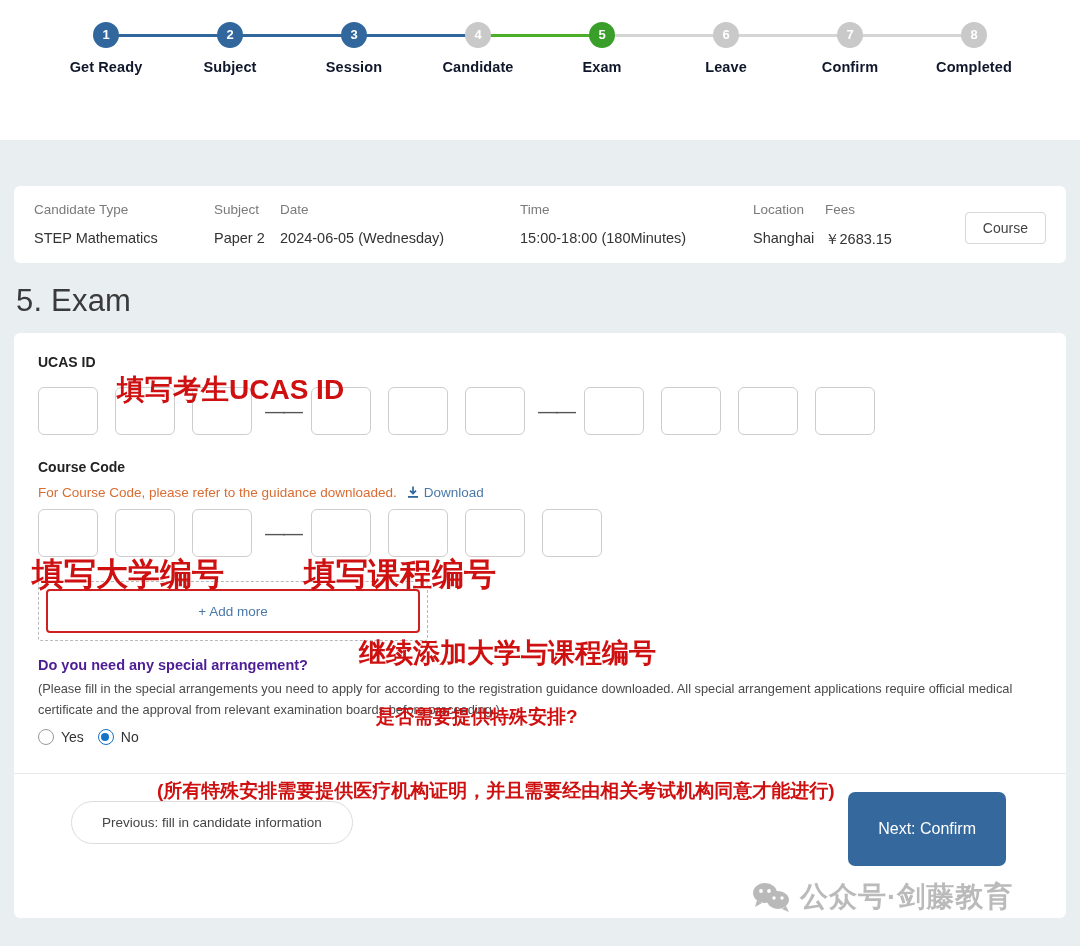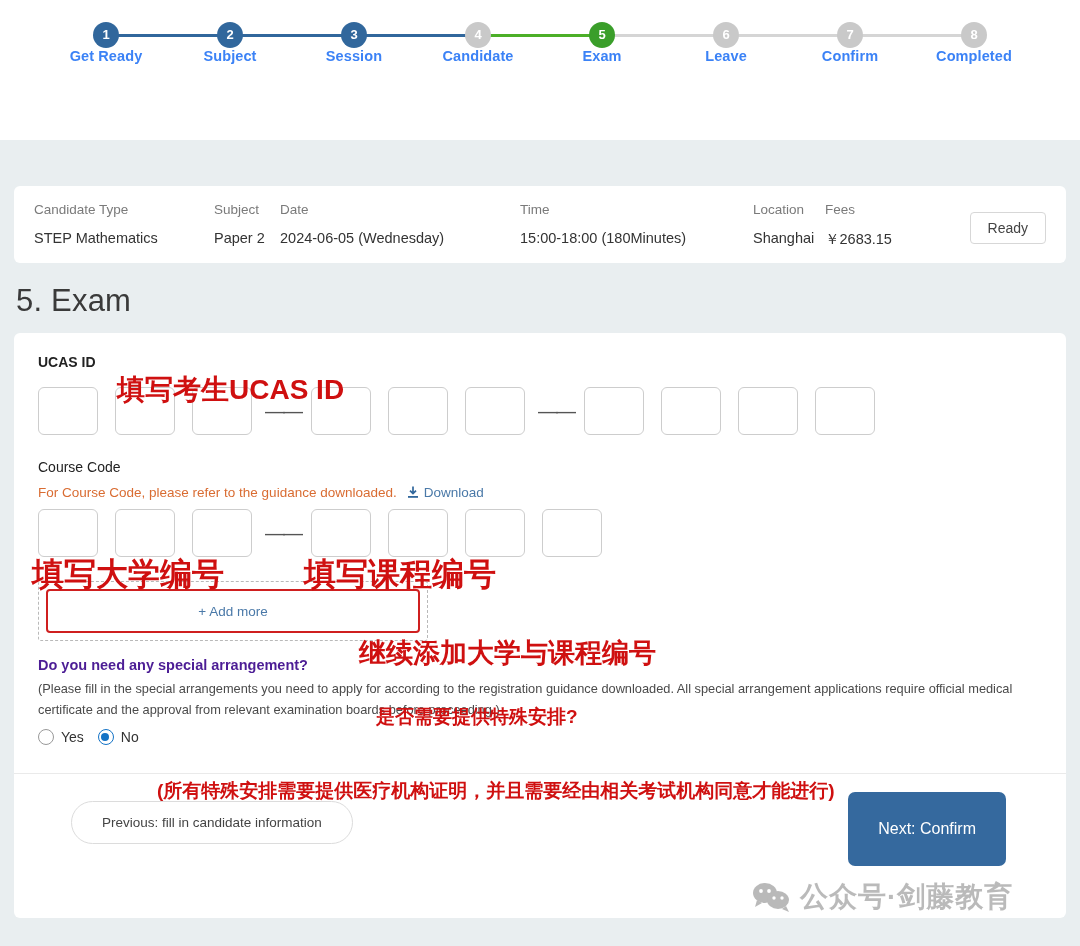--- a/index.html
+++ b/index.html
@@ -51,23 +51,24 @@
     left: 50%;
     width: 100%;
     height: 3px;
     background: #d5d5d5;
     z-index: 1;
   }
   .step.done .bar { background: #31679c; }
   .step.predone .bar { background: #4caf28; }
   .step:last-child .bar { display: none; }
   .step .lbl {
+    margin-top: 11px;
     font-size: 14.5px;
     font-weight: bold;
-    color: #3b82f6;
+    color: #0f172a;
     letter-spacing: .1px;
   }
 
   
   .wrap { width: 1052px; margin: 0 auto; }
   .info-card {
     background: #fff;
     border-radius: 6px;
     margin-top: 46px;
     padding: 16px 20px 30px 20px;
@@ -146,21 +147,21 @@
   .dashsep {
     color: #555;
     font-size: 20px;
     margin: 0 10px 0 -4px;
     letter-spacing: -2px;
     user-select: none;
   }
 
   .section-sub {
     font-size: 14px;
-    font-weight: normal;
+    font-weight: bold;
     color: #222;
     margin-top: 24px;
   }
   .hint-line {
     margin-top: 10px;
     font-size: 13.5px;
     color: #d96c32;
     display: flex;
     align-items: center;
   }
@@ -369,21 +370,21 @@
       </div>
       <div class="info-col c-loc">
         <div class="info-head">Location</div>
         <div class="info-val">Shanghai</div>
       </div>
       <div class="info-col c-fees">
         <div class="info-head">Fees</div>
         <div class="info-val">￥2683.15</div>
       </div>
     </div>
-    <button class="change-btn">Ready</button>
+    <button class="change-btn">Course</button>
   </div>
 
   <div class="page-title">5. Exam</div>
 
   <div class="form-card">
 
     <span class="field-label">UCAS ID</span>
 
     <div class="ucas-row" id="ucas-row">
         <input class="codebox" type="text" maxlength="1" style="">

